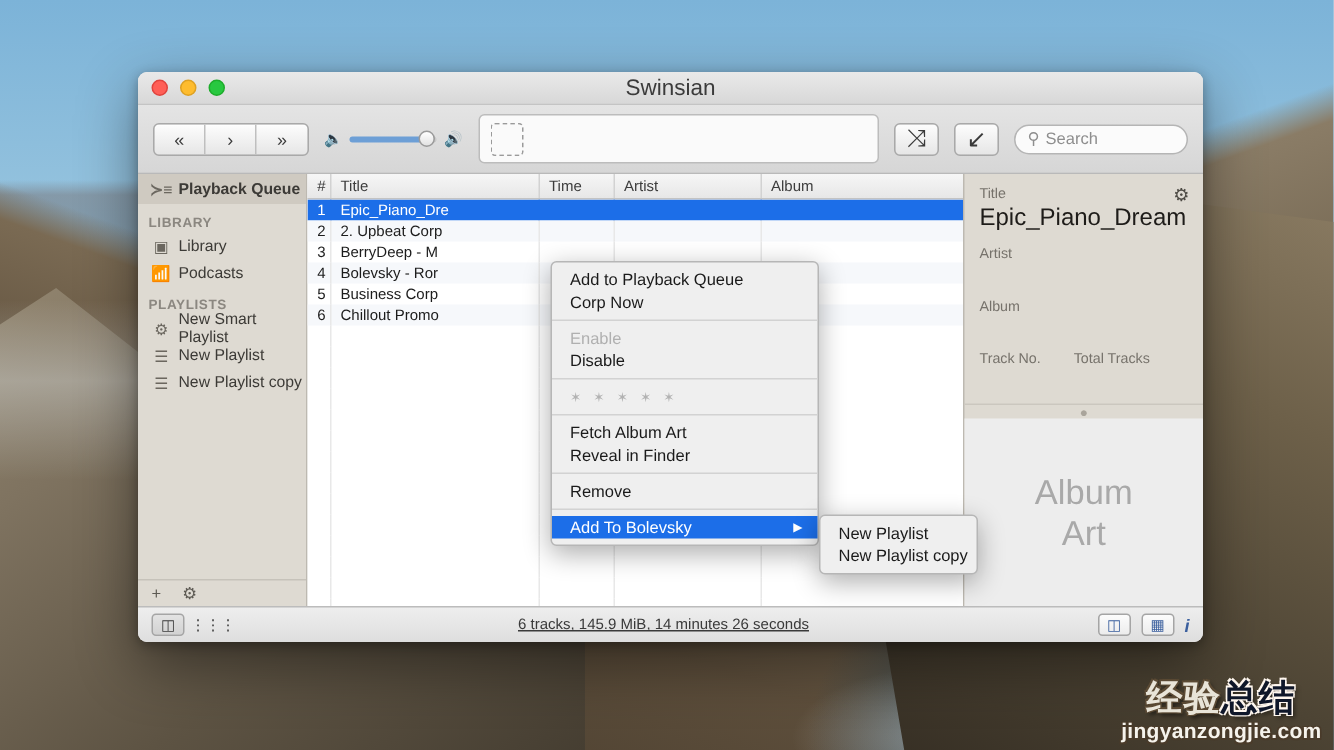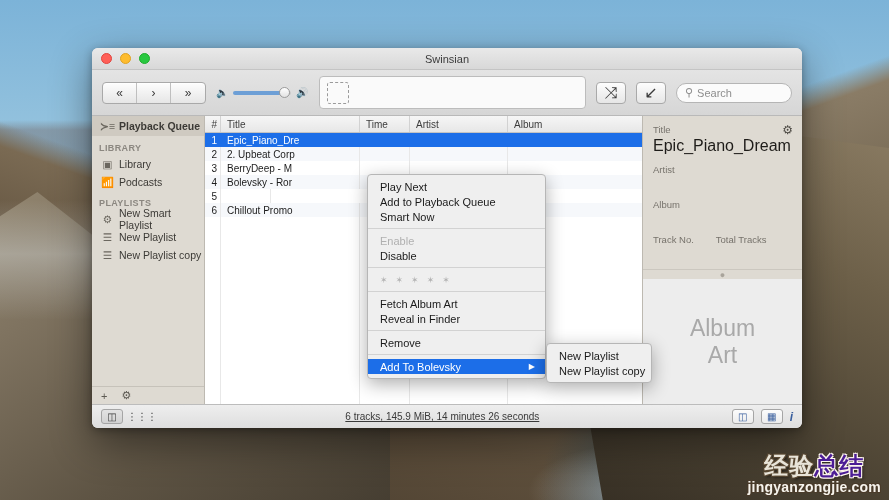--- a/index.html
+++ b/index.html
@@ -53,21 +53,21 @@
     position: absolute; right: 8px; bottom: 6px;
     text-align: center; z-index: 60; pointer-events: none;
     line-height: 1;
   }
   #watermark .cn {
     font-size: 24px; font-weight: bold;
     letter-spacing: 1px;
     color: #e8e4d8;
     text-shadow: 1px 1px 0 #5b4a34, -1px 1px 0 #5b4a34, 1px -1px 0 #5b4a34, -1px -1px 0 #5b4a34, 2px 2px 3px rgba(0,0,0,.6);
   }
-  #watermark .cn .red { color: #4c1d95; text-shadow: 1px 1px 0 #fff7ef, -1px 1px 0 #fff7ef, 1px -1px 0 #fff7ef, -1px -1px 0 #fff7ef, 2px 2px 3px rgba(0,0,0,.5); }
+  #watermark .cn .red { color: #0f172a; text-shadow: 1px 1px 0 #fff7ef, -1px 1px 0 #fff7ef, 1px -1px 0 #fff7ef, -1px -1px 0 #fff7ef, 2px 2px 3px rgba(0,0,0,.5); }
   #watermark .url {
     margin-top: 2px;
     font-size: 14px; font-weight: bold; letter-spacing: .2px;
     color: #f6f3ec;
     text-shadow: 1px 1px 0 #4a3b2a, -1px 1px 0 #4a3b2a, 1px -1px 0 #4a3b2a, -1px -1px 0 #4a3b2a;
   }
 
   
   #window {
     position: absolute; left: 92px; top: 48px; width: 710px; height: 380px;
@@ -87,21 +87,21 @@
     display: flex; align-items: center;
     position: relative;
   }
   .traffic { display: flex; gap: 8px; padding-left: 9px; }
   .light { width: 11px; height: 11px; border-radius: 50%; }
   .light.close  { background: #ff5f57; border: 0.5px solid #e0443e; }
   .light.min    { background: #febc2e; border: 0.5px solid #dea123; }
   .light.max    { background: #28c840; border: 0.5px solid #1dad2b; }
   #window-title {
     position: absolute; left: 0; right: 0; text-align: center;
-    font-size: 11px; color: #3b3b3b; font-weight: 500;
+    font-size: 15px; color: #3b3b3b; font-weight: 500;
   }
 
   
   #toolbar {
     height: 46px; flex: 0 0 46px;
     background: linear-gradient(to bottom, #e4e4e4, #d6d6d6);
     border-bottom: 1px solid #b9b9b9;
     display: flex; align-items: center; padding: 0 10px;
     gap: 10px;
   }
@@ -405,20 +405,21 @@
           </div>
           <div class="row alt">
             <div class="c c-num">4</div>
             <div class="c c-title">Bolevsky - Ror</div>
             <div class="c c-time"></div>
             <div class="c c-artist"></div>
             <div class="c c-album"></div>
           </div>
           <div class="row">
             <div class="c c-num">5</div>
+            <div class="c c-title">Business Corp</div>
             <div class="c c-time"></div>
             <div class="c c-artist"></div>
             <div class="c c-album"></div>
           </div>
           <div class="row alt">
             <div class="c c-num">6</div>
             <div class="c c-title">Chillout Promo</div>
             <div class="c c-time"></div>
             <div class="c c-artist"></div>
             <div class="c c-album"></div>
@@ -567,27 +568,24 @@
     <div class="sb-center">6 tracks,  145.9 MiB,  14 minutes 26 seconds</div>
     <div class="sb-right">
       <div class="sbbtn">◫</div>
       <div class="sbbtn">▦</div>
       <div style="font-style:italic;font-weight:bold;font-size:12px">i</div>
     </div>
   </div>
 
   <div id="ctxmenu">
       <div class="mi">
-        <span>Play Next</span>
-      </div>
-      <div class="mi">
         <span>Add to Playback Queue</span>
       </div>
       <div class="mi">
-        <span>Smart Now</span>
+        <span>Corp Now</span>
       </div>
       <div class="msep"></div>
       <div class="mi disabled">
         <span>Enable</span>
       </div>
       <div class="mi">
         <span>Disable</span>
       </div>
       <div class="msep"></div>
       <div class="stars">

